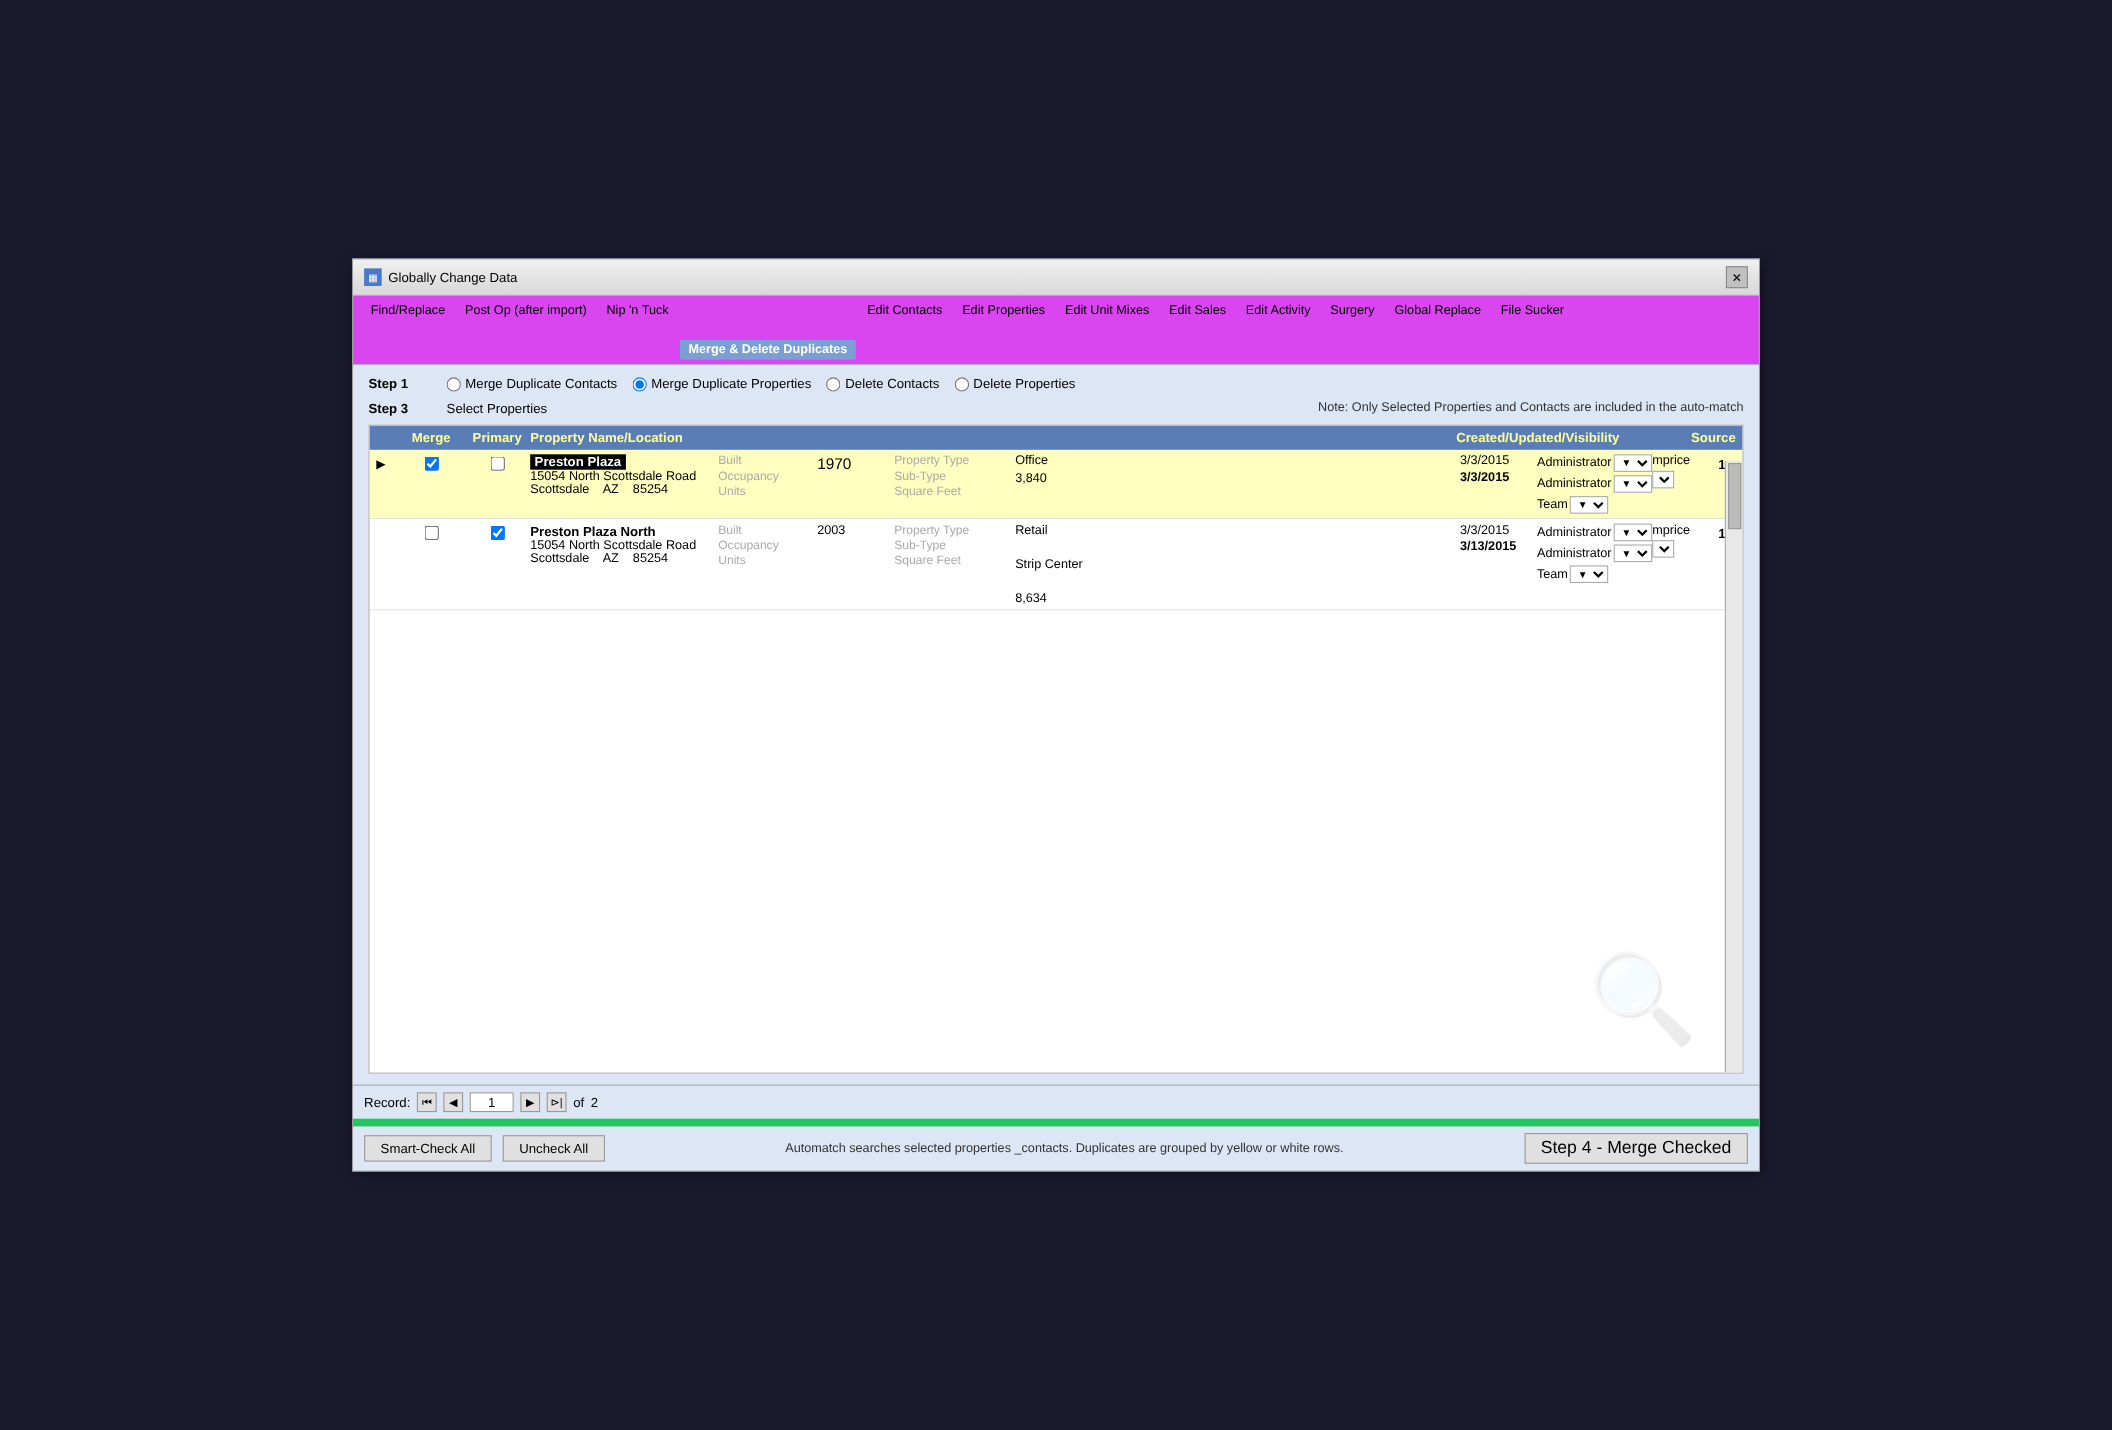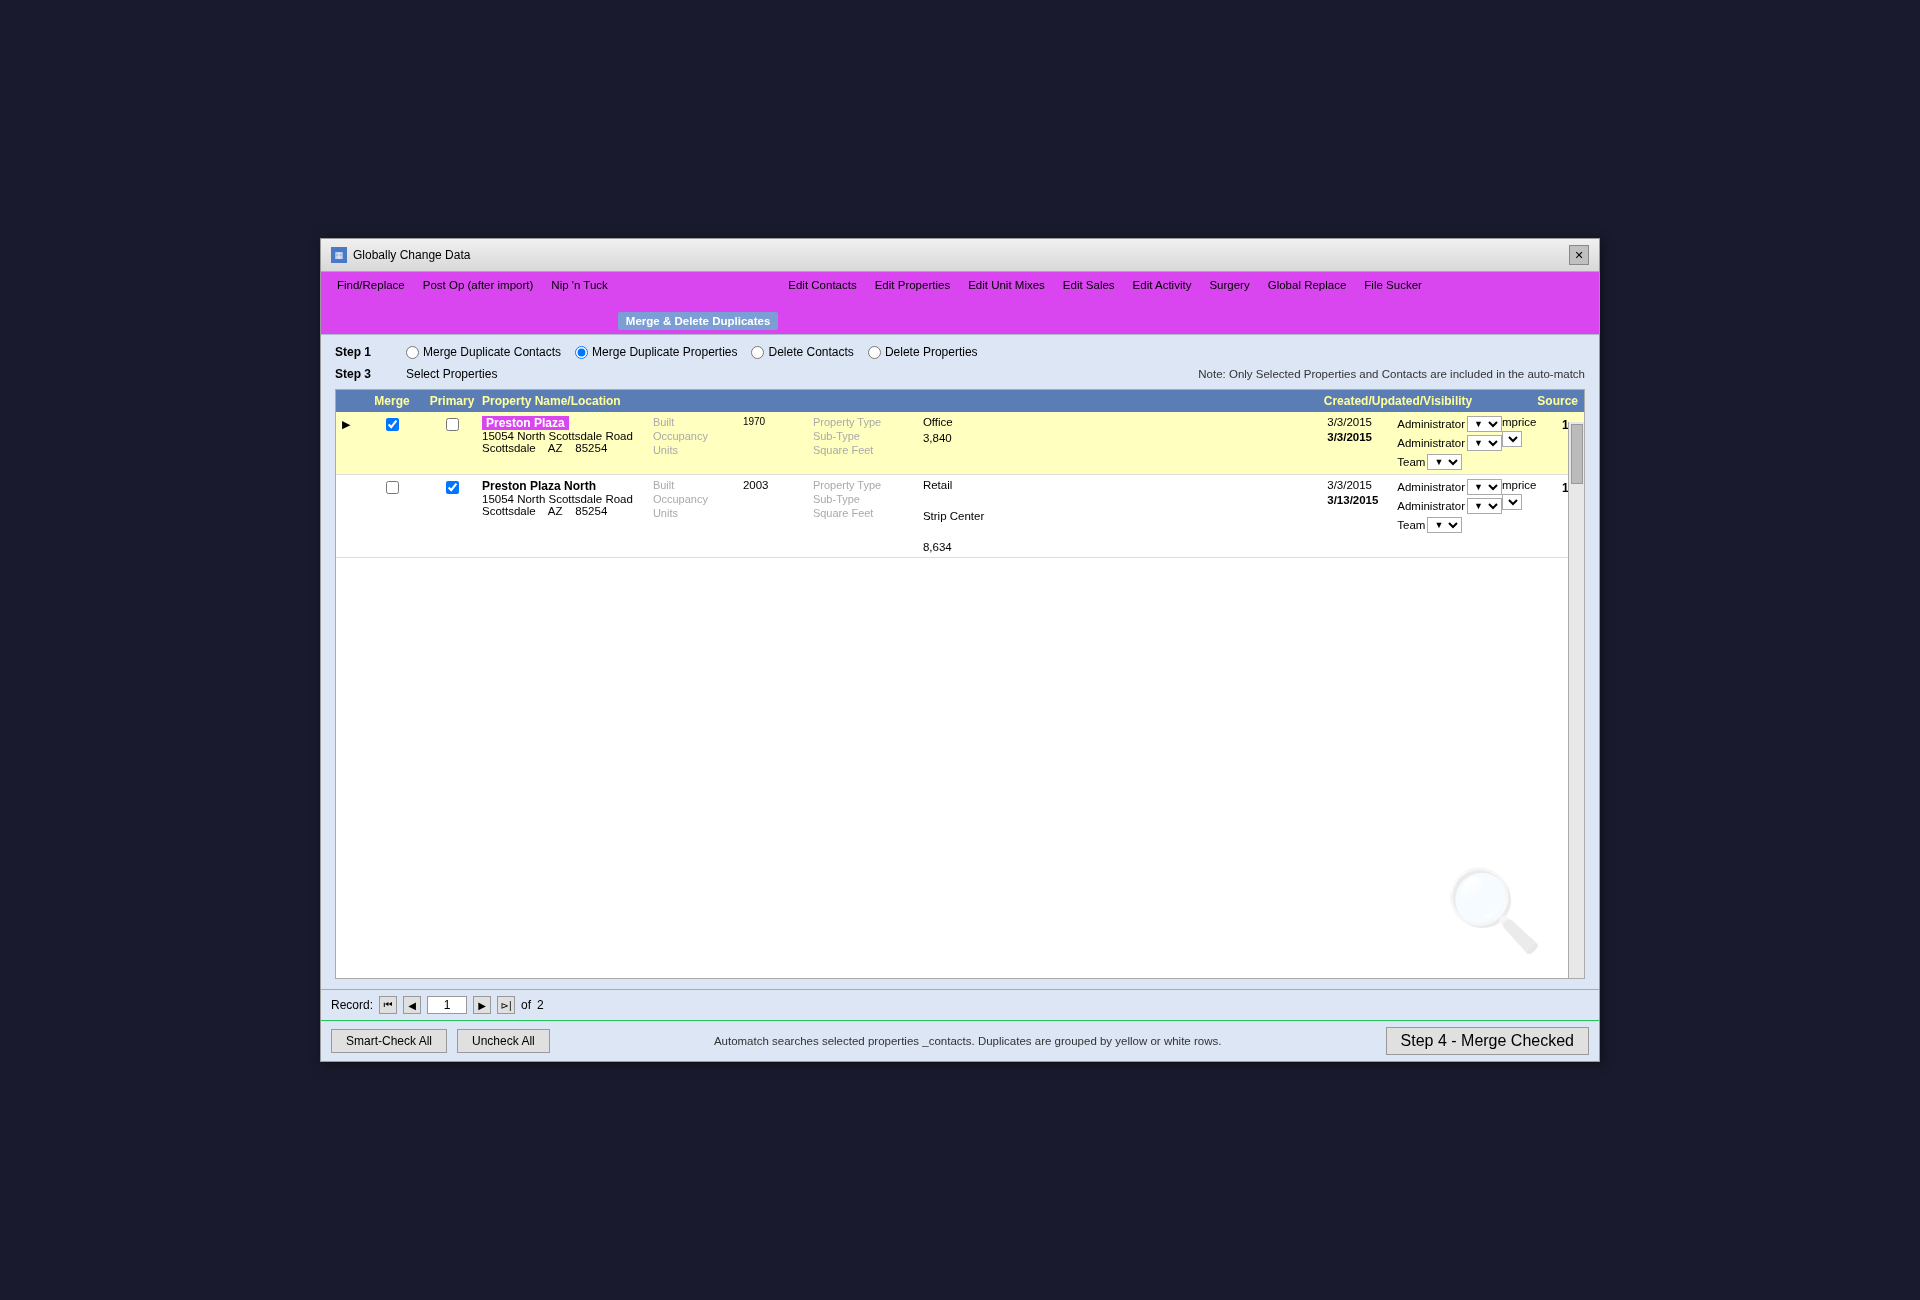--- a/index.html
+++ b/index.html
@@ -171,21 +171,21 @@
       text-align: center;
       border: 1px solid #999;
       font-size: 12px;
     }
 
     .bottom-bar {
       display: flex;
       align-items: center;
       padding: 6px 10px;
       background: #dce6f5;
-      border-top: 1px solid #22c55e;
+      border-top: 7px solid #22c55e;
       gap: 10px;
     }
     .bottom-btn {
       padding: 4px 14px;
       background: #e0e0e0;
       border: 1px solid #999;
       cursor: pointer;
       font-size: 12px;
       white-space: nowrap;
     }
@@ -280,30 +280,30 @@
         <div style="width:20px; font-size:11px; padding-top:2px;">▶</div>
         <div style="width:60px; display:flex; justify-content:center; padding-top:2px;">
           <input type="checkbox" checked="" style="">
         </div>
         <div style="width:60px; display:flex; justify-content:center; padding-top:2px;">
           <input type="checkbox" style="">
         </div>
         <div style="flex:1; display:flex; flex-direction:column; gap:2px;">
           <div style="display:flex; gap:20px; align-items:flex-start;">
             <div style="min-width:140px;">
-              <div style="background:#d946ef; color:white; font-weight:bold; font-size:12px; display:inline-block; padding:0 4px;">Preston Plaza</div>
+              <div style="background:#000000; color:white; font-weight:bold; font-size:12px; display:inline-block; padding:0 4px;">Preston Plaza</div>
               <div style="font-size:11.5px;">15054 North Scottsdale Road</div>
               <div style="font-size:11.5px;">Scottsdale &nbsp;&nbsp; AZ &nbsp;&nbsp; 85254</div>
             </div>
             <div style="display:flex; flex-direction:column; gap:2px; color:#aaa; font-size:11px; min-width:70px;">
               <span>Built</span>
               <span>Occupancy</span>
               <span>Units</span>
             </div>
-            <div style="display:flex; flex-direction:column; gap:2px; font-size:10px; min-width:50px;">
+            <div style="display:flex; flex-direction:column; gap:2px; font-size:14px; min-width:50px;">
               <span>1970</span>
               <span></span>
               <span></span>
             </div>
             <div style="display:flex; flex-direction:column; gap:2px; color:#aaa; font-size:11px; min-width:90px;">
               <span>Property Type</span>
               <span>Sub-Type</span>
               <span>Square Feet</span>
             </div>
             <div style="display:flex; flex-direction:column; gap:2px; font-size:11.5px; min-width:90px;">

